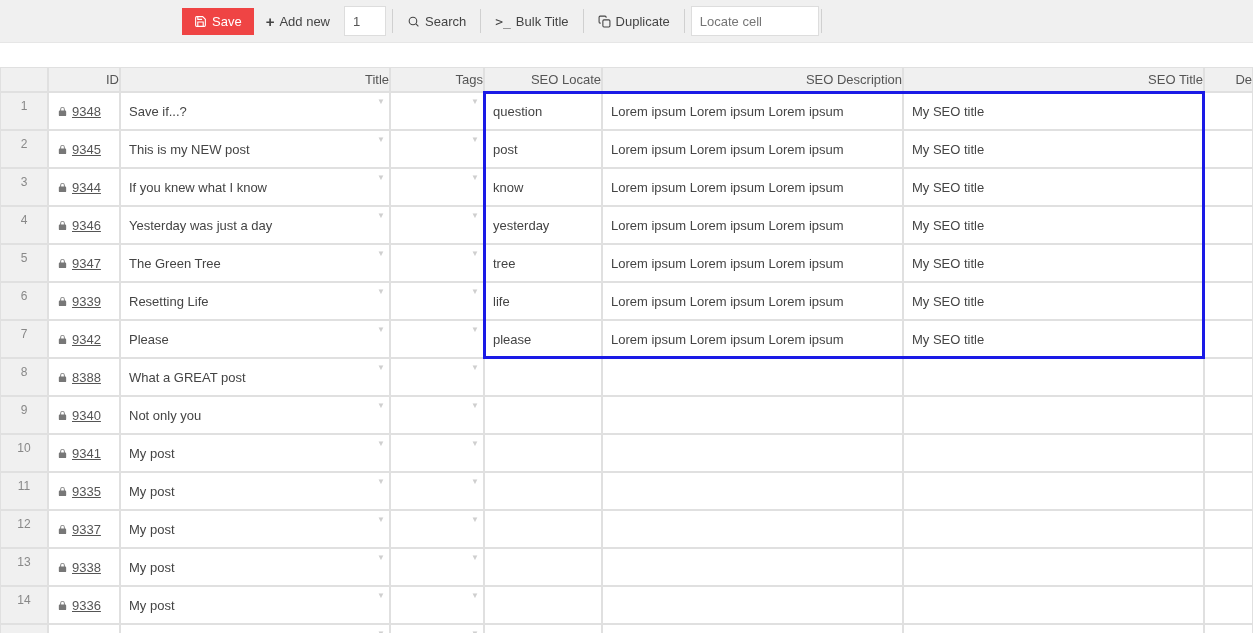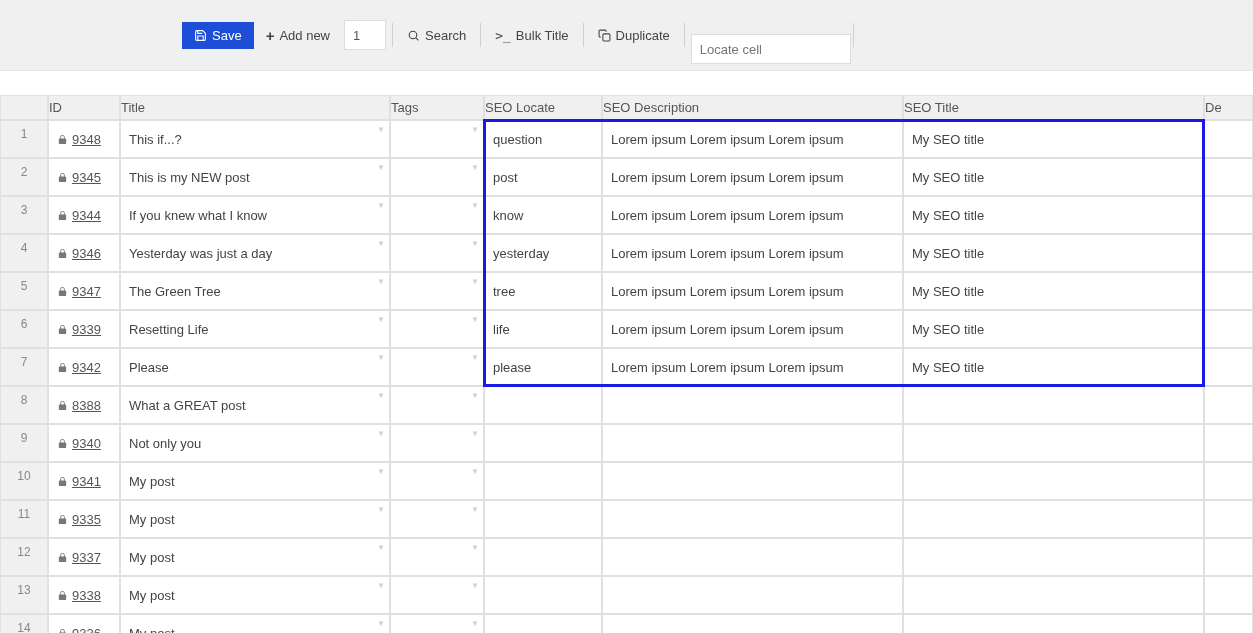--- a/index.html
+++ b/index.html
@@ -19,50 +19,50 @@
       align-items: center;
       gap: 5px;
       padding: 6px 12px;
       font-size: 13px;
       background: transparent;
       border: none;
       cursor: pointer;
       color: #444;
       white-space: nowrap;
     }
-    .btn-primary { background: #1d4ed8; color: #fff; }
+    .btn-primary { background: #ef4444; color: #fff; }
     .divider { width: 1px; height: 24px; background: #d0d0d0; margin: 0 2px; }
     .toolbar input[type=text] {
       background: #fff;
       border: 1px solid #ddd;
       padding: 5px 8px;
       font-size: 13px;
       color: #555;
       height: 30px;
     }
     .qty-input { width: 42px; text-align: left; margin: 0 4px 0 2px; }
-    .locate-input { width: 160px; margin-left: 4px; margin-top: 28px; }
+    .locate-input { width: 128px; margin-left: 4px; }
 
     .sheet-wrap { padding: 0; margin-top: 24px; position: relative; }
 
     table { border-collapse: separate; border-spacing: 0; width: 100%; table-layout: fixed; }
     td, th { border: 1px solid #e0e0e0; padding: 0; font-weight: normal; position: relative; overflow: hidden; }
 
     .rownum, .corner {
       background: #f0f0f0;
       color: #888;
       text-align: center;
       font-size: 12px;
       height: 23px;
       line-height: 23px;
     }
     .header {
       background: #f0f0f0;
       color: #555;
-      text-align: left;
+      text-align: right;
       font-size: 13px;
       height: 23px;
       line-height: 23px;
     }
     .rownum { width: 48px; vertical-align: top; padding-top: 2px; }
 
     .cell { height: 36px; background: #fff; }
     .cell-inner { padding: 0 8px; height: 36px; display: flex; align-items: center; white-space: nowrap; overflow: hidden; text-overflow: ellipsis; }
     .idcell { color: #555; text-decoration: underline; }
     .lock-icon { color: #777; margin-right: 4px; font-size: 12px; }
@@ -155,21 +155,21 @@
             <div class="cell-inner idcell">
               <span class="lock-icon">
                 <svg width="11" height="11" viewBox="0 0 24 24" fill="currentColor">
                   <path d="M18 10h-1V7a5 5 0 0 0-10 0v3H6a2 2 0 0 0-2 2v8a2 2 0 0 0 2 2h12a2 2 0 0 0 2-2v-8a2 2 0 0 0-2-2zM9 7a3 3 0 0 1 6 0v3H9V7z"></path>
                 </svg>
               </span>
               <span>9348</span>
             </div>
           </td>
           <td class="cell">
-            <div class="cell-inner">This if...?</div>
+            <div class="cell-inner">Save if...?</div>
             <span class="dd-arrow">▼</span>
           </td>
           <td class="cell">
             <div class="cell-inner"></div>
             <span class="dd-arrow">▼</span>
           </td>
           <td class="cell">
             <div class="cell-inner">question</div>
           </td>
           <td class="cell">

